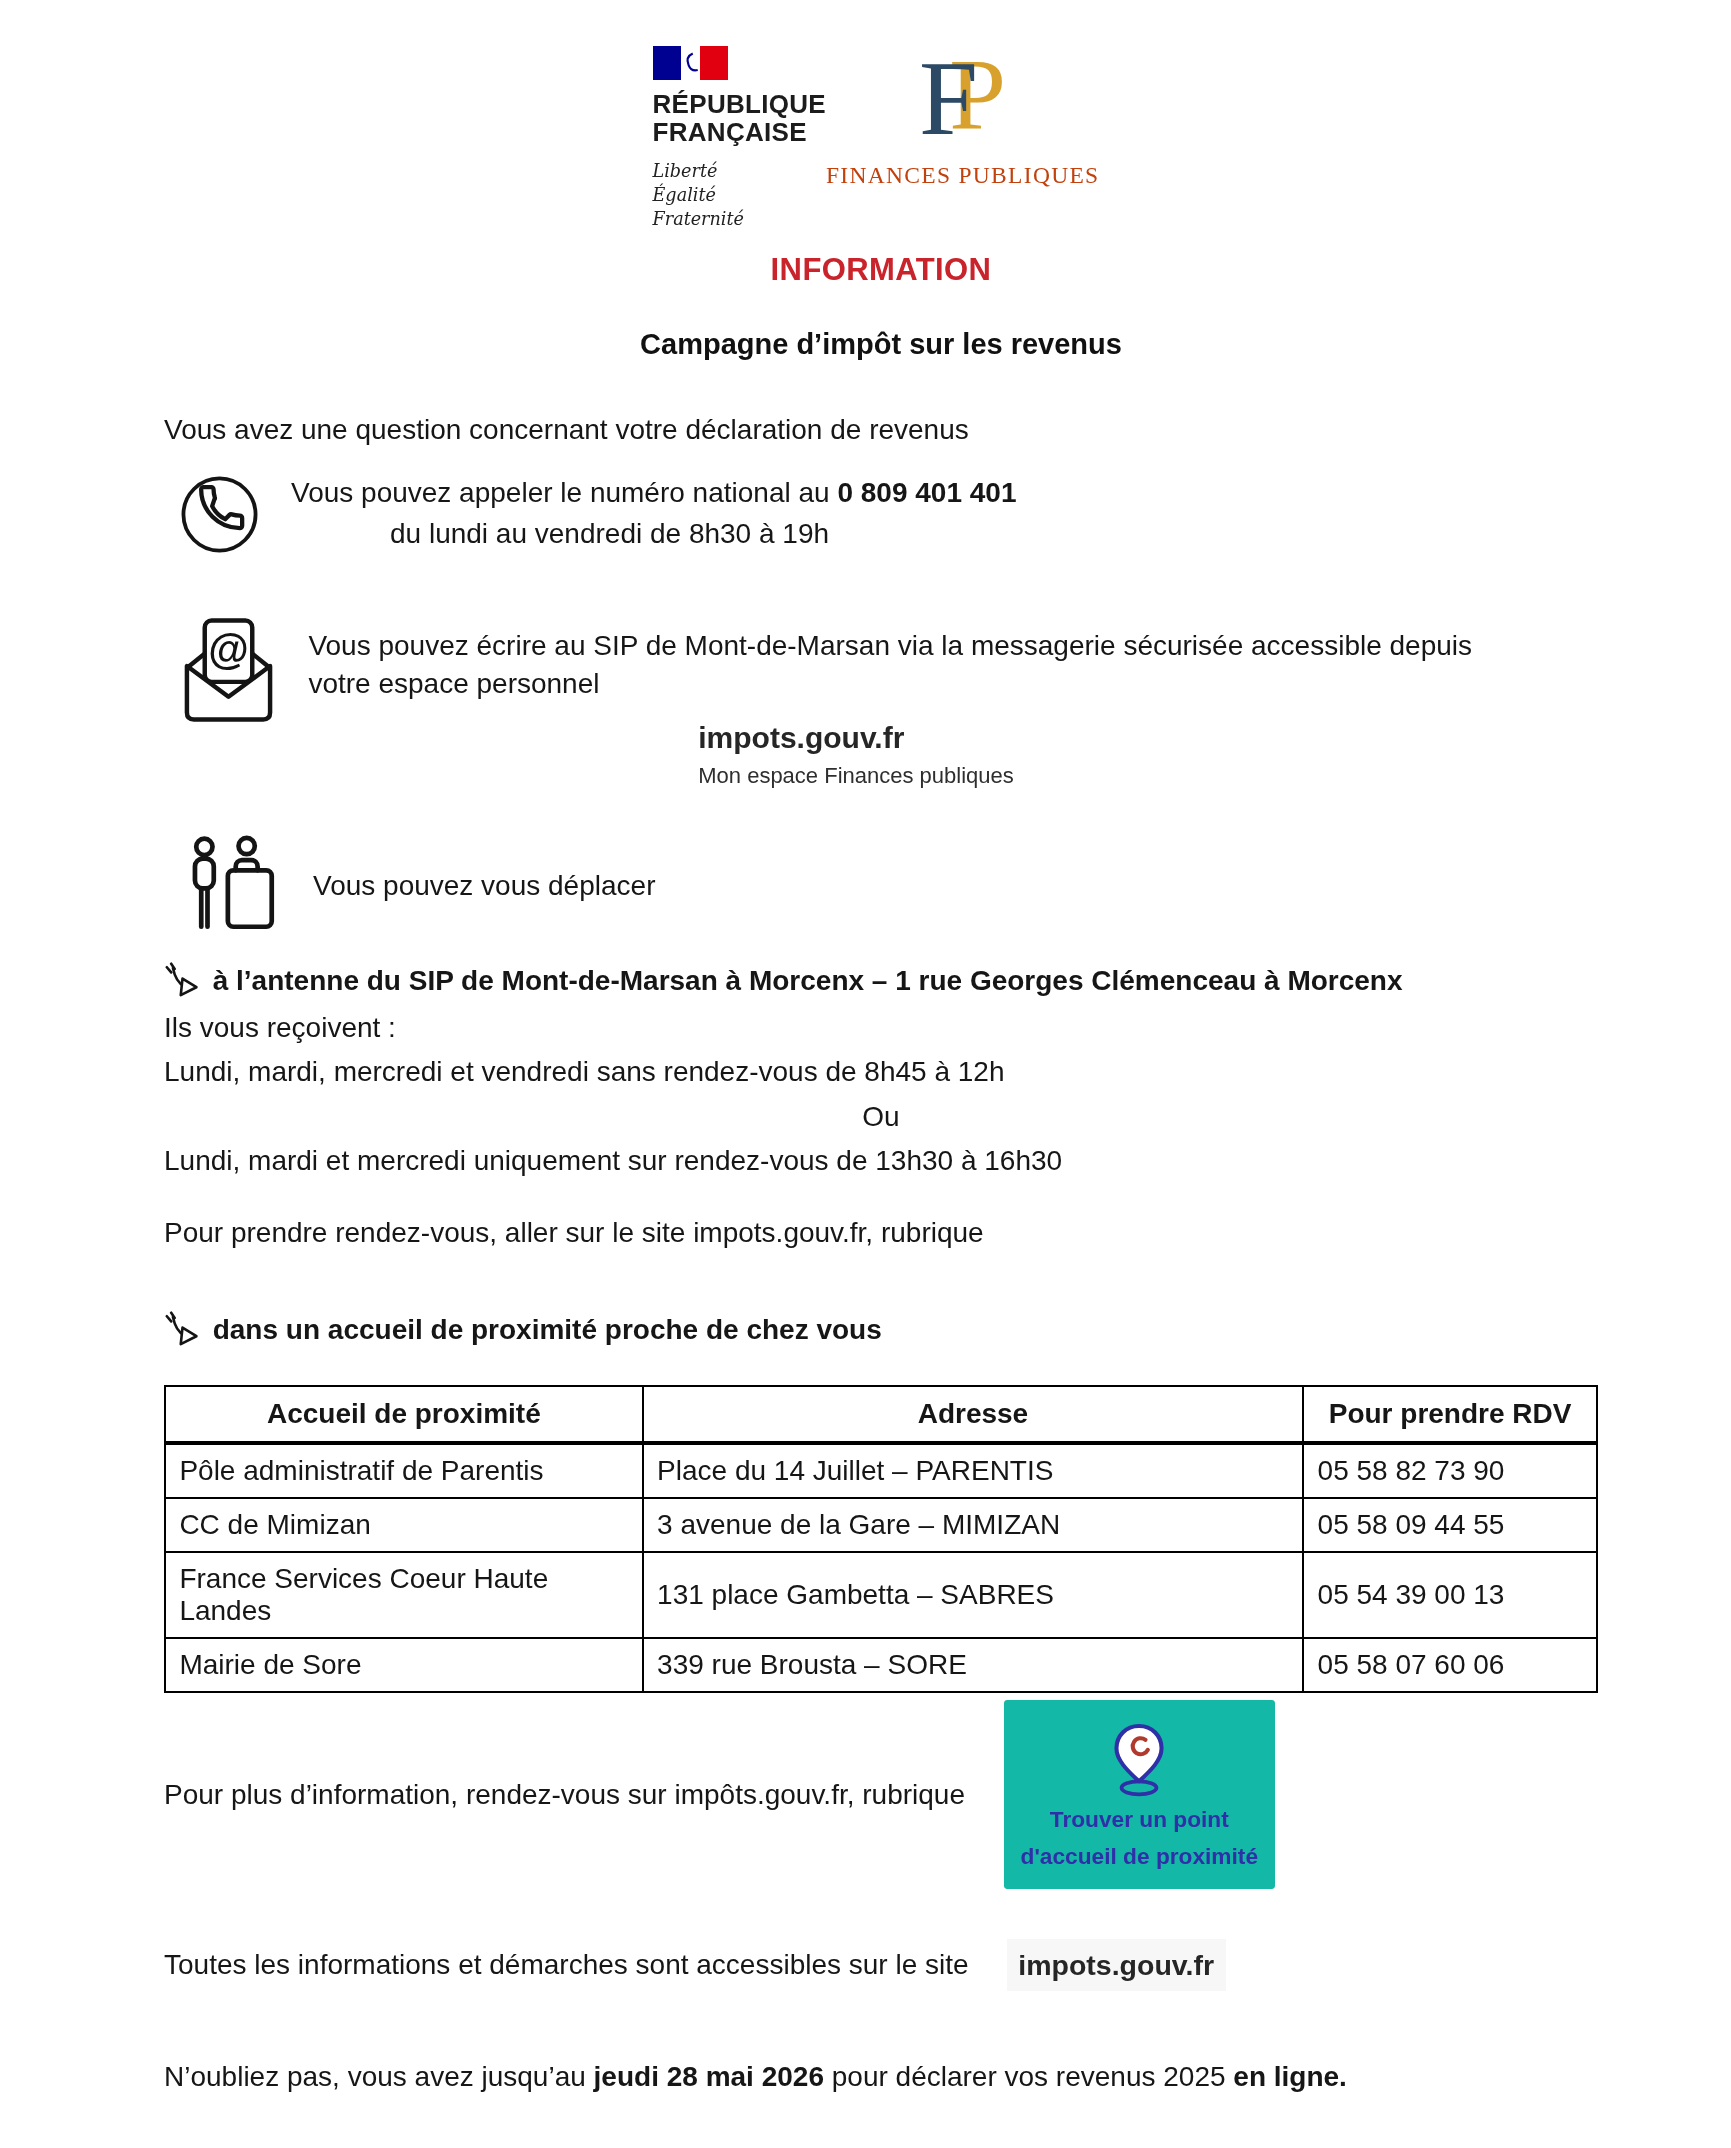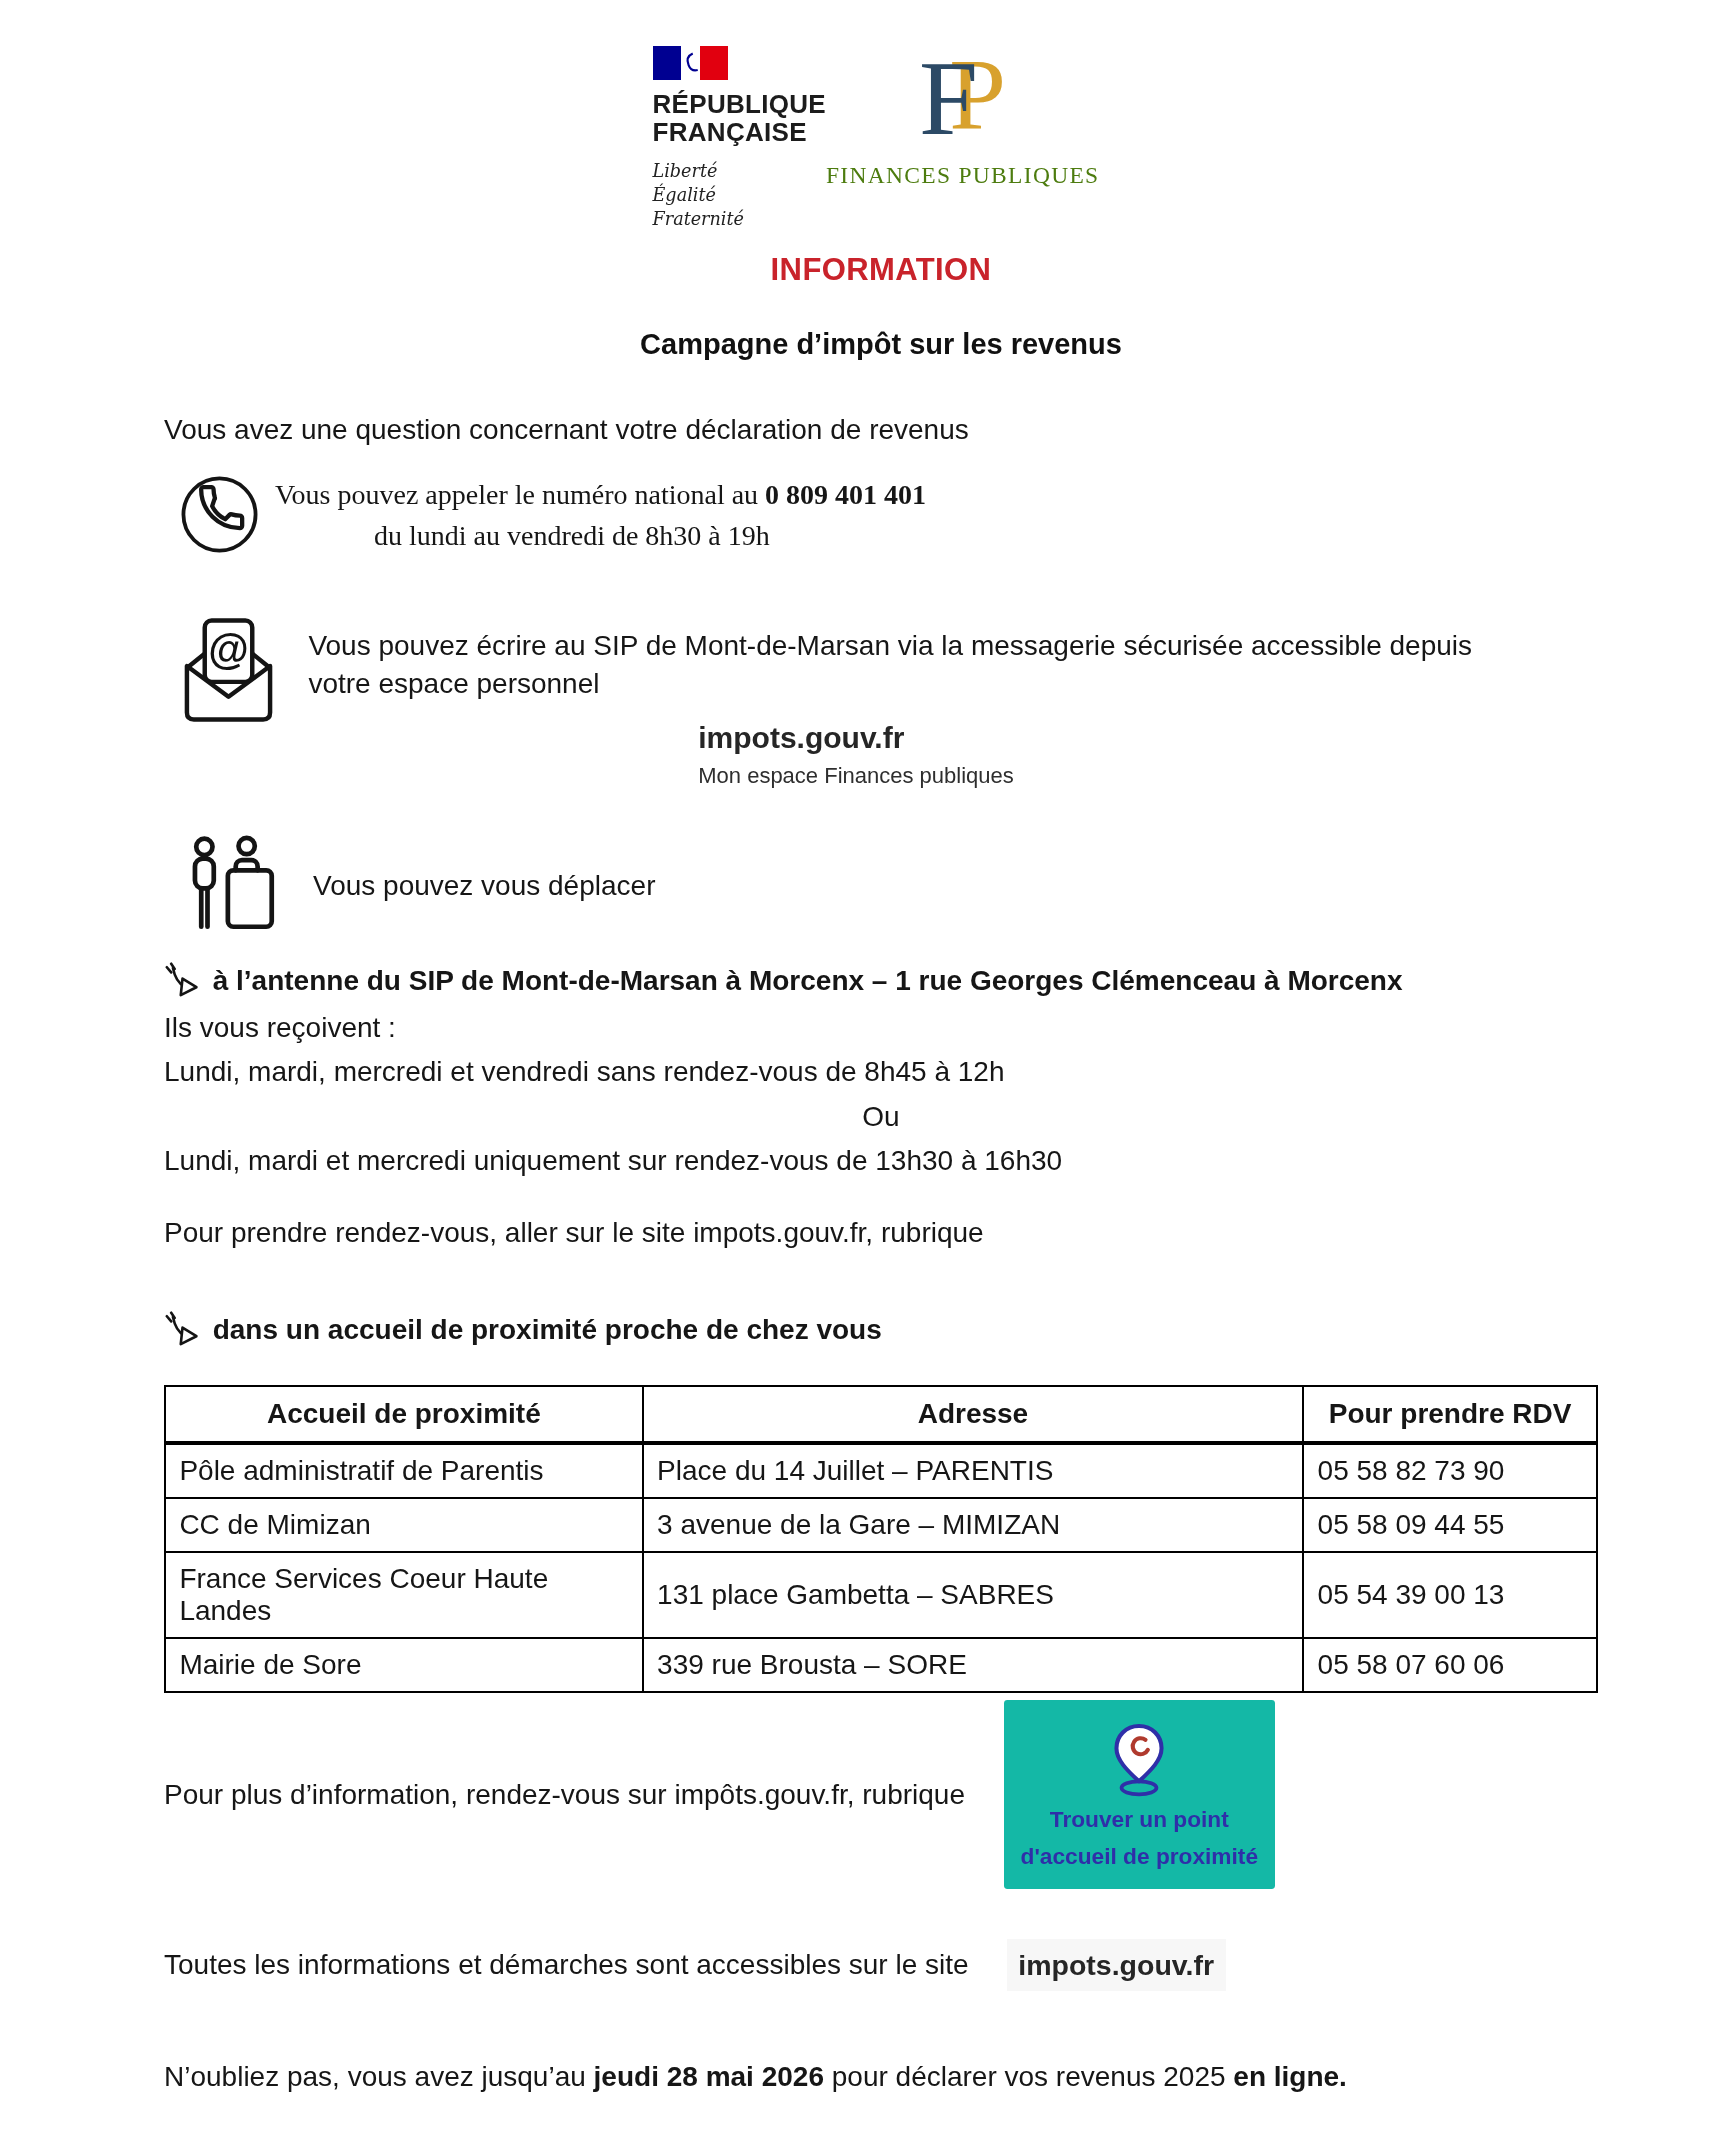--- a/index.html
+++ b/index.html
@@ -12,31 +12,31 @@
   .flag{display:flex;width:76px;height:34px;}
   .flag .b{width:28.5px;background:#000091;}
   .flag .w{width:18.5px;background:#fff;position:relative;}
   .flag .r{width:28.5px;background:#e1000f;}
   .rf-name{font-weight:700;font-size:26px;line-height:1.06;margin-top:11px;letter-spacing:0.3px;color:#1c1c1c;}
   .rf-motto{font-family:"DejaVu Serif",serif;font-style:italic;font-size:17.6px;line-height:1.38;margin-top:12.6px;color:#222;}
   .fp-logo{text-align:center;margin-right:15px;margin-top:1.7px;}
   .fp-mono{position:relative;width:101px;height:111px;margin:0 auto;}
   .fp-mono .p{position:absolute;left:37px;top:-11.7px;font-family:"Liberation Serif",serif;font-size:102px;color:#d8a12d;}
   .fp-mono .f{position:absolute;left:6.7px;top:-10px;font-family:"Liberation Serif",serif;font-size:106px;color:#2c4a66;}
-  .fp-word{font-family:"Liberation Serif",serif;font-size:23.5px;letter-spacing:1.3px;color:#4d7c0f;margin-top:3.4px;white-space:nowrap;}
+  .fp-word{font-family:"Liberation Serif",serif;font-size:23.5px;letter-spacing:1.3px;color:#c2410c;margin-top:3.4px;white-space:nowrap;}
 
   
   .doc-title{margin-top:17px;text-align:center;font-size:31px;font-weight:700;color:#c9232b;letter-spacing:0.4px;}
   .doc-subtitle{margin-top:40px;text-align:center;font-size:29px;font-weight:700;color:#111;}
 
   .body-text{font-size:28px;line-height:1.35;color:#161616;}
   .bold{font-weight:700;}
   .intro{margin-top:50px;}
 
-  .phone-row{display:flex;align-items:flex-end;gap:15px;margin-top:25px;margin-left:15px;font-family:Liberation Serif, serif;}
+  .phone-row{display:flex;align-items:flex-start;gap:31px;margin-top:25px;margin-left:15px;}
   .phone-lines .l2{margin-left:99px;margin-top:3.4px;}
 
   .mail-row{display:flex;align-items:flex-start;gap:13.4px;margin-top:59px;margin-left:15px;}
   .mail-text{max-width:1225px;padding-top:13.4px;margin-left:17px;}
 
   .portal{margin-top:-5px;text-align:center;}
   .portal-inner{display:inline-block;text-align:left;margin-left:-50px;}
   .portal-site{font-size:30px;font-weight:700;color:#262626;}
   .portal-tag{font-size:22px;color:#2e2e2e;margin-top:8.4px;}
 

